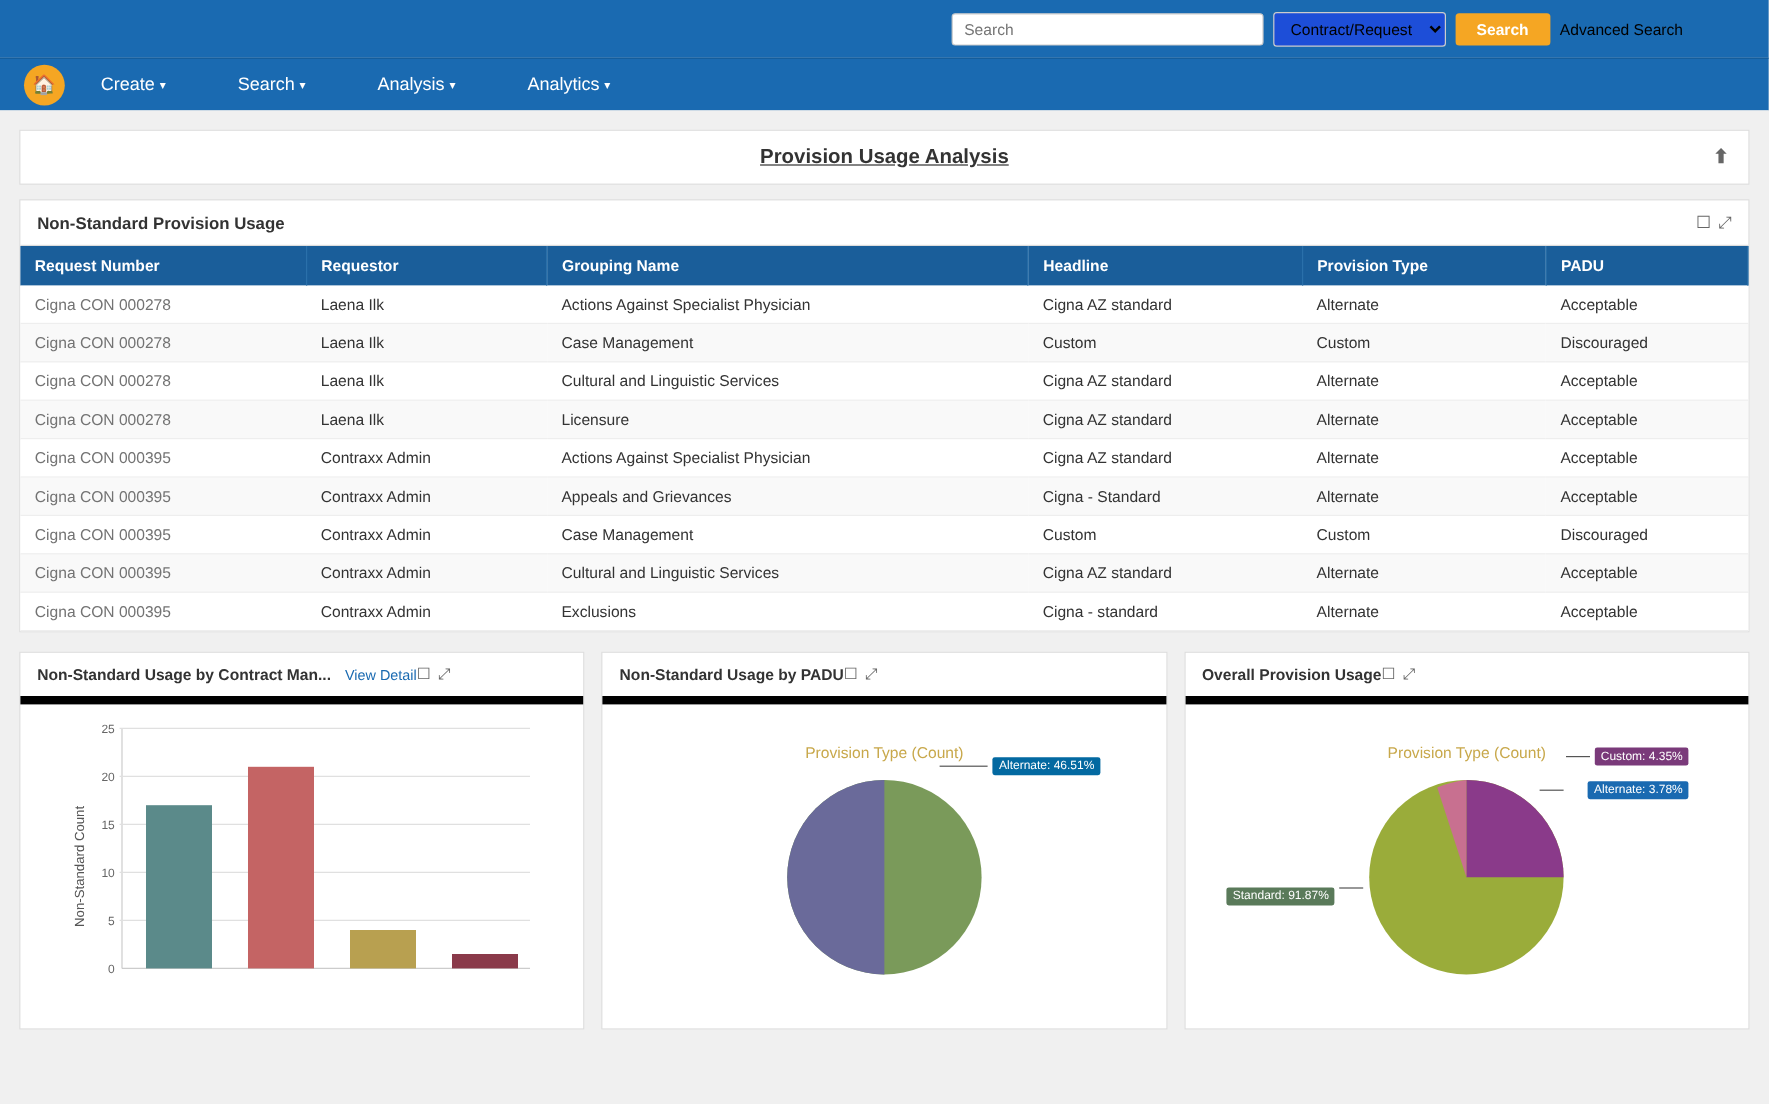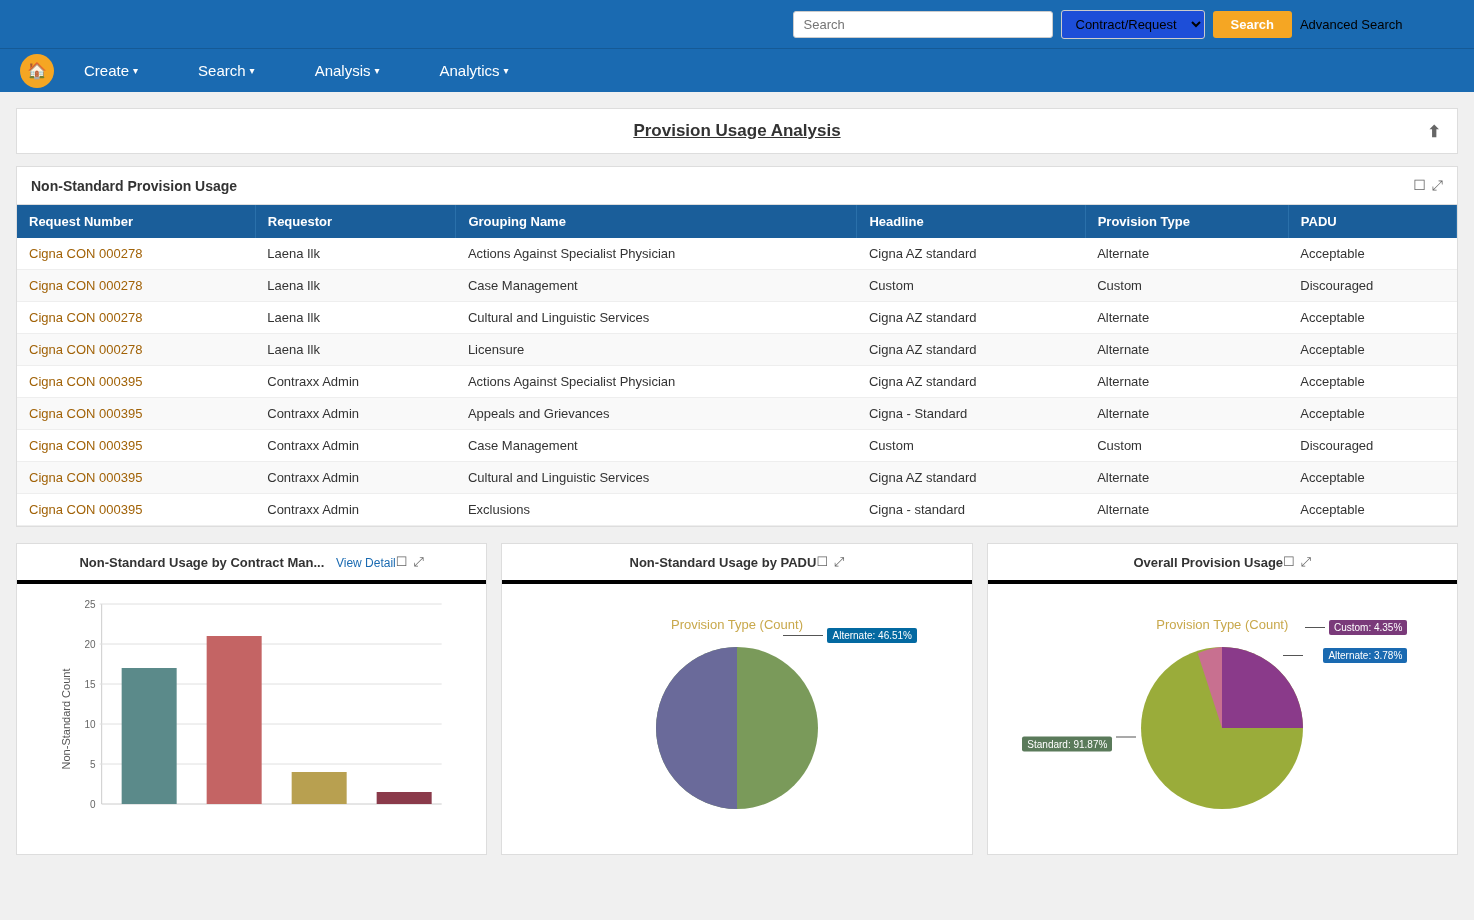--- a/index.html
+++ b/index.html
@@ -158,39 +158,39 @@
       font-size: 13px;
       font-weight: bold;
       border-right: 1px solid #2a70aa;
     }
     tbody tr { border-bottom: 1px solid #eee; }
     tbody td {
       padding: 8px 12px;
       color: #333;
       font-size: 13px;
     }
-    .link-cell { color: #a16207; text-decoration: none; cursor: pointer; }
+    .link-cell { color: #737373; text-decoration: none; cursor: pointer; }
 
     
     .charts-row {
       display: flex;
       gap: 14px;
     }
     .chart-panel {
       background: white;
       border: 1px solid #ddd;
       flex: 1;
       min-height: 310px;
     }
     .chart-header {
       display: flex;
       align-items: center;
-      justify-content: center;
+      justify-content: flex-start;
       padding: 10px 14px;
-      border-bottom: 4px solid #000000;
+      border-bottom: 7px solid #000000;
     }
     .chart-title { font-size: 13px; font-weight: bold; color: #333; }
     .view-detail { color: #1a6ab1; font-size: 12px; cursor: pointer; text-decoration: none; margin-left: 8px; }
     .chart-icons { display: flex; gap: 6px; color: #666; font-size: 13px; cursor: pointer; }
     .chart-body {
       padding: 10px;
       display: flex;
       align-items: center;
       justify-content: center;
       height: 270px;

